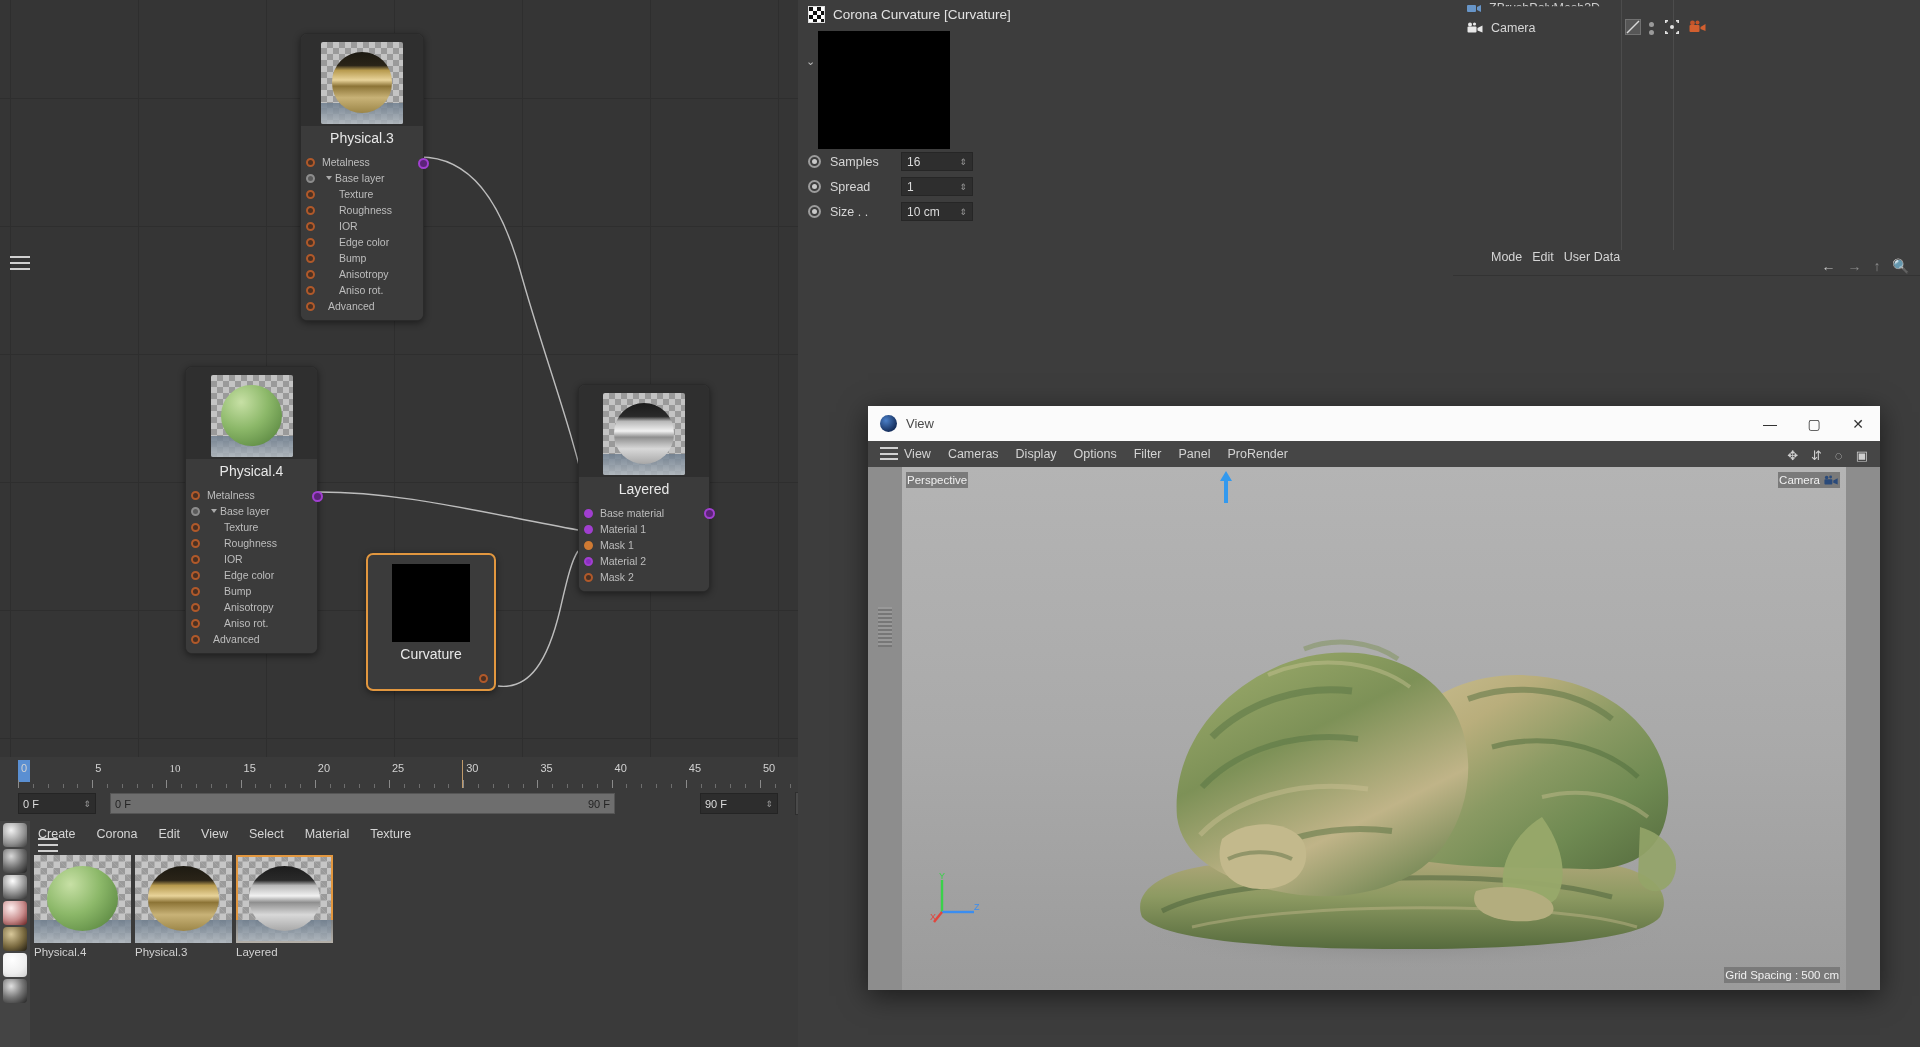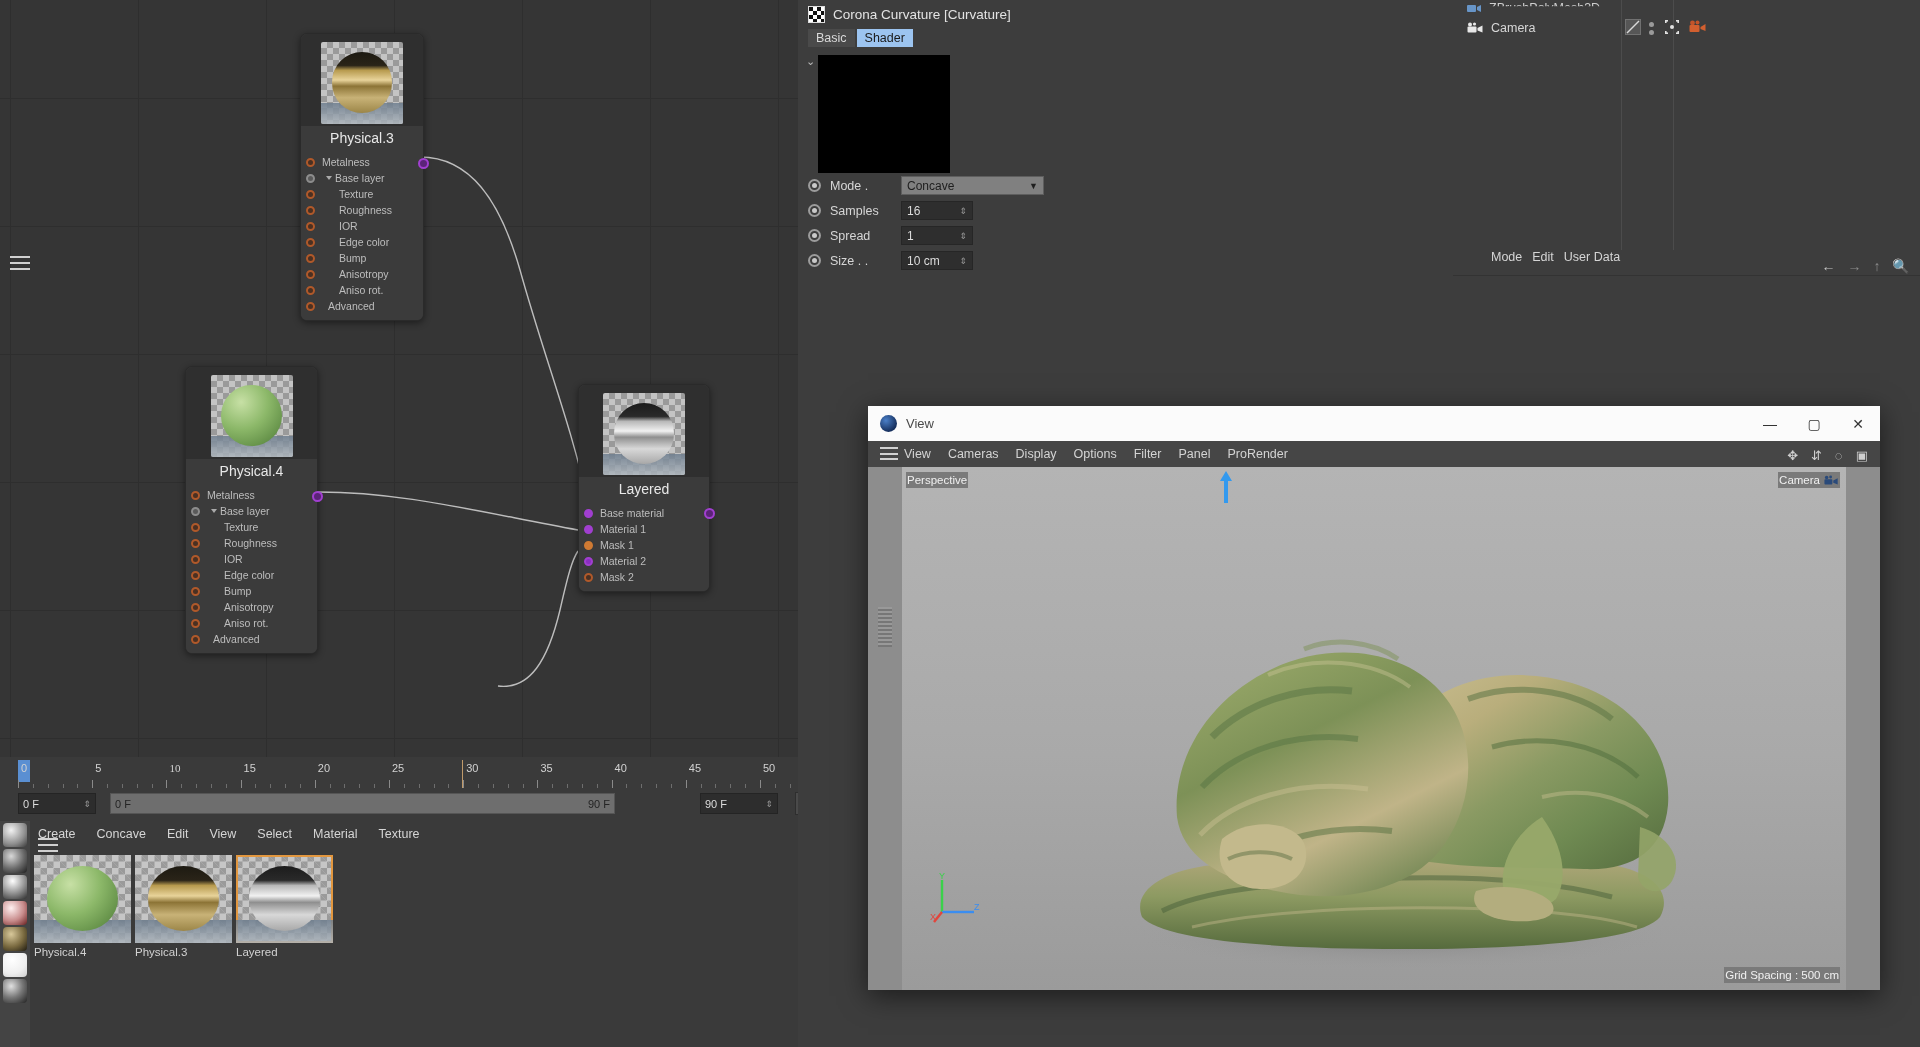--- a/index.html
+++ b/index.html
@@ -351,20 +351,25 @@
           <span class="port-dot purple"></span>
           <span class="port-label">Material 2</span>
         </div>
       <div class="port-row">
           <span class="port-dot"></span>
           <span class="port-label">Mask 2</span>
         </div>
     </div>
   </div>
 
+  <div class="node selected" style="left:366px; top:553px; width:130px; height:138px;">
+    <div class="curv-thumb"></div>
+    <div class="node-title">Curvature</div>
+    <span class="port-dot" style="position:absolute;right:6px;bottom:6px;"></span>
+  </div>
 </div>
 
 <div id="timeline">
   <div id="playhead"></div>
   <div id="ph-line"></div>
   <div id="tl-ruler">
       <div class="tick-lbl" style="left: 3px;">0</div>
       <div class="tick-big" style="left: 0px;"></div>
       <div class="tick-sm" style="left: 14.84px;"></div>
       <div class="tick-sm" style="left: 29.68px;"></div>
@@ -461,21 +466,21 @@
     <svg width="14" height="14" viewBox="0 0 14 14">
         <rect x="2" y="2" width="2.2" height="10" fill="#e0e0e0"></rect>
         <path d="M12 2 L12 12 L5 7 Z" fill="#e0e0e0"></path>
       </svg>
   </div>
 </div>
 
 <div id="matmgr">
   <div id="mm-menu">
     <span class="mi">Create</span>
-    <span class="mi">Concave</span>
+    <span class="mi">Corona</span>
     <span class="mi">Edit</span>
     <span class="mi">View</span>
     <span class="mi">Select</span>
     <span class="mi">Material</span>
     <span class="mi">Texture</span>
   </div>
 </div>
 <div id="mm-left">
   <div class="mm-ball" style="background:radial-gradient(circle at 34% 30%,#f2f2f2,#8f8f8f 60%,#3a3a3a);"></div>
   <div class="mm-ball" style="background:radial-gradient(circle at 34% 30%,#d8d8d8,#6a6a6a 55%,#1e1e1e);"></div>
@@ -513,37 +518,23 @@
     </div>
     <div class="mat-name">Layered</div>
   </div>
 </div>
 
 <div id="attr">
   <div id="attr-head">
     <div id="chk-icon"></div>
     <div id="attr-title">Corona Curvature [Curvature]</div>
   </div>
-  <div id="attr-tabs">
-    <div class="atab">Basic</div>
-    <div class="atab active">Shader</div>
-  </div>
   <div id="chev">⌄</div>
   <div id="shader-preview"></div>
 
-  <div class="prow">
-    <span class="radio">
-        <i></i>
-      </span>
-    <span class="plabel">Mode .</span>
-    <span class="pselect">
-        <span>Concave</span>
-        <span class="cv">▼</span>
-      </span>
-  </div>
   <div class="prow">
     <span class="radio">
         <i></i>
       </span>
     <span class="plabel">Samples</span>
     <span class="pnum">
         <span>16</span>
         <span class="sp">⇕</span>
       </span>
   </div>

